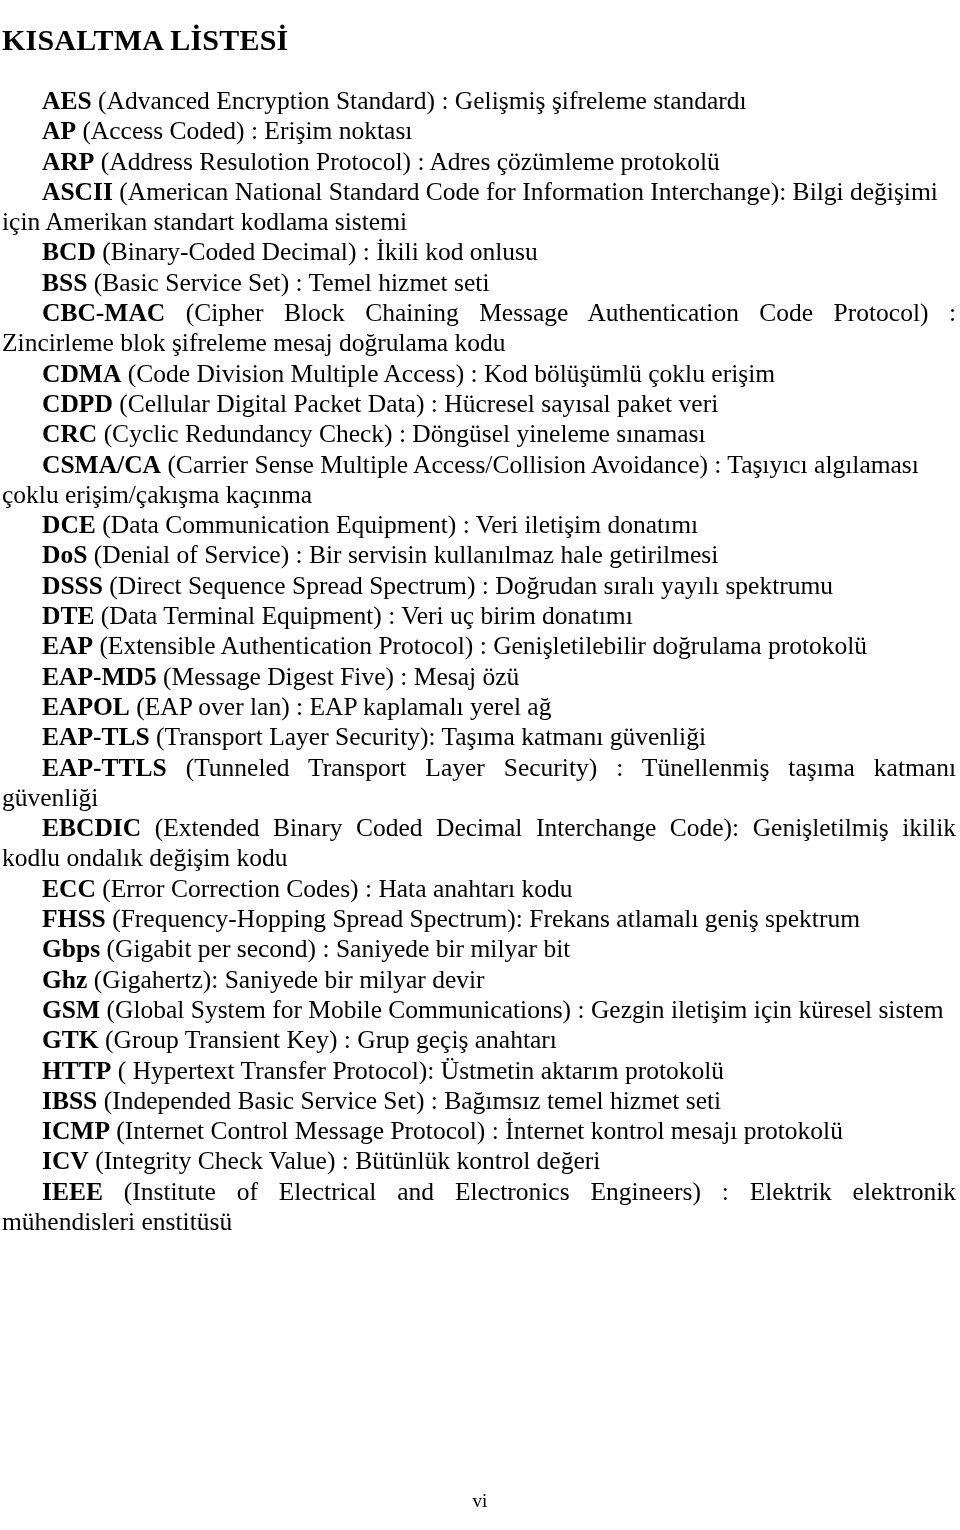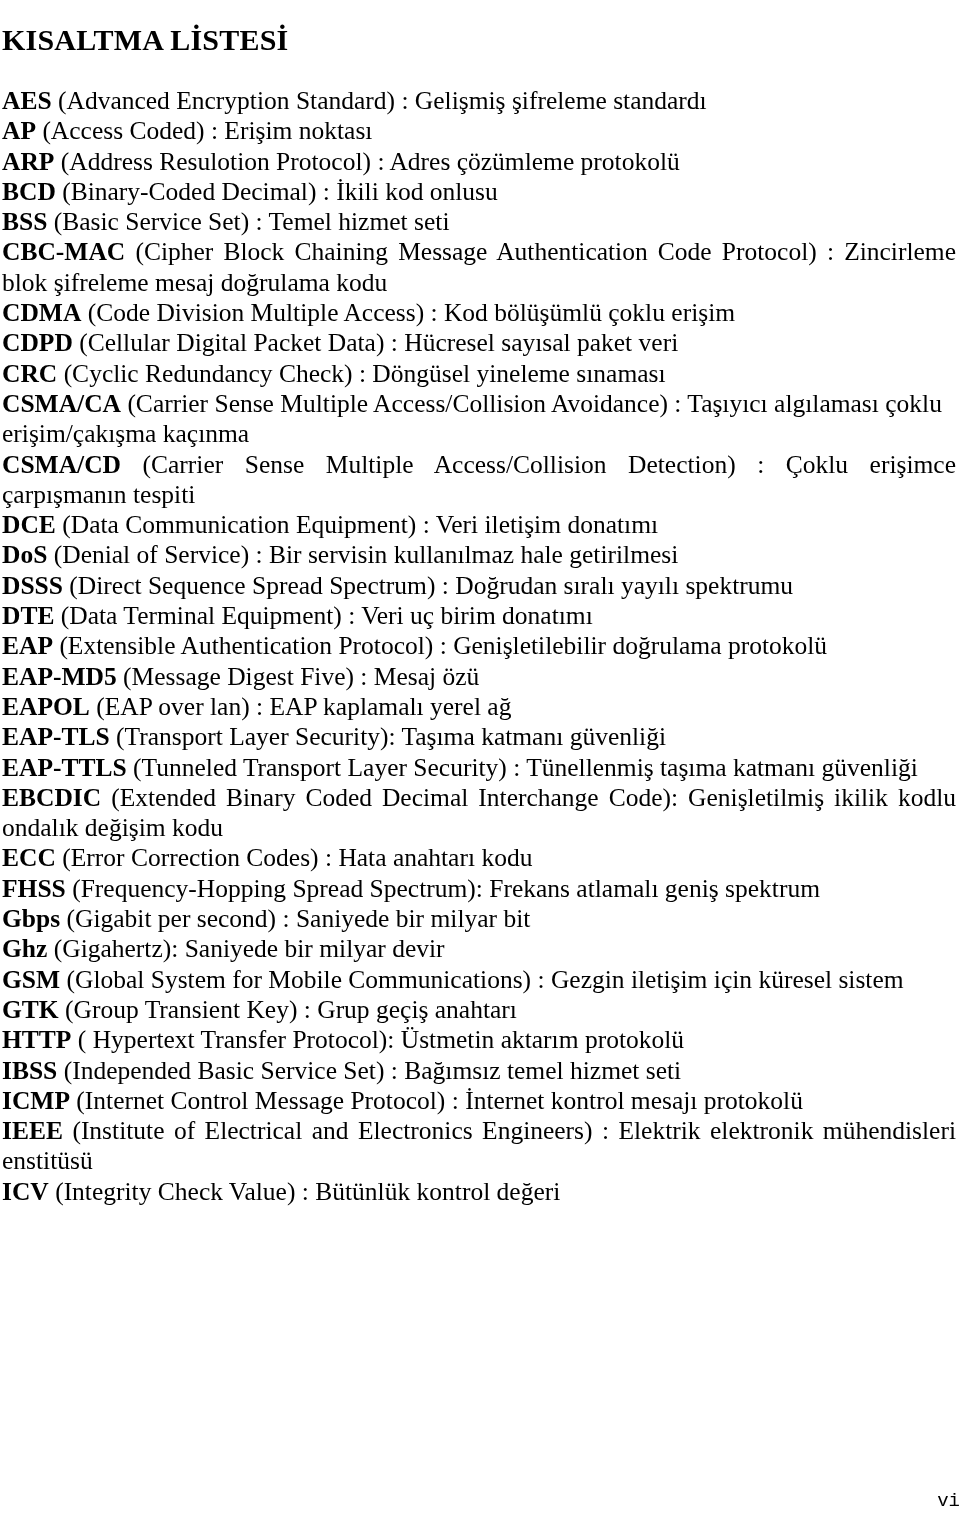--- a/index.html
+++ b/index.html
@@ -48,70 +48,70 @@
     word-spacing: normal;
     hyphens: none;
   }
   
   .entry.justify {
     text-align: justify;
     text-align-last: left;
   }
   .abbr {
     font-weight: bold;
+    margin-left: 40px;
   }
   .page-number {
     position: absolute;
     left: 0;
     right: 0;
     top: 1490px;
-    text-align: right;
+    text-align: center;
     font-size: 19px;
     line-height: 22px;
-    font-family: Liberation Mono, monospace;
   }
 </style>
 </head>
 <body>
 
 <div class="page">
 
   <h1 class="page-title">KISALTMA LİSTESİ</h1>
 
   <div class="body-block">
 
   <p class="entry"><span class="abbr">AES</span><span class="def"> (Advanced Encryption Standard) : Gelişmiş şifreleme standardı</span></p>
       <p class="entry"><span class="abbr">AP</span><span class="def"> (Access Coded) : Erişim noktası</span></p>
       <p class="entry"><span class="abbr">ARP</span><span class="def"> (Address Resulotion Protocol) : Adres çözümleme protokolü</span></p>
+      <p class="entry"><span class="abbr">ASCII</span><span class="def"> (American National Standard Code for Information Interchange): Bilgi değişimi için Amerikan standart kodlama sistemi</span></p>
       <p class="entry"><span class="abbr">BCD</span><span class="def"> (Binary-Coded Decimal) : İkili kod onlusu</span></p>
       <p class="entry"><span class="abbr">BSS</span><span class="def"> (Basic Service Set) : Temel hizmet seti</span></p>
       <p class="entry justify"><span class="abbr">CBC-MAC</span><span class="def"> (Cipher Block Chaining Message Authentication Code Protocol) : Zincirleme blok şifreleme mesaj doğrulama kodu</span></p>
       <p class="entry"><span class="abbr">CDMA</span><span class="def"> (Code Division Multiple Access) : Kod bölüşümlü çoklu erişim</span></p>
       <p class="entry"><span class="abbr">CDPD</span><span class="def"> (Cellular Digital Packet Data) : Hücresel sayısal paket veri</span></p>
       <p class="entry"><span class="abbr">CRC</span><span class="def"> (Cyclic Redundancy Check) : Döngüsel yineleme sınaması</span></p>
       <p class="entry"><span class="abbr">CSMA/CA</span><span class="def"> (Carrier Sense Multiple Access/Collision Avoidance) : Taşıyıcı algılaması çoklu erişim/çakışma kaçınma</span></p>
-      <p class="entry justify"><span class="abbr">CSMA/CD</span><span class="def"> (Carrier Sense Multiple Access/Collision Detection) : Çoklu erişimce çarpışmanın tespiti</span></p>
       <p class="entry"><span class="abbr">DCE</span><span class="def"> (Data Communication Equipment) : Veri iletişim donatımı</span></p>
       <p class="entry"><span class="abbr">DoS</span><span class="def"> (Denial of Service) : Bir servisin kullanılmaz hale getirilmesi</span></p>
       <p class="entry"><span class="abbr">DSSS</span><span class="def"> (Direct Sequence Spread Spectrum) : Doğrudan sıralı yayılı spektrumu</span></p>
       <p class="entry"><span class="abbr">DTE</span><span class="def"> (Data Terminal Equipment) : Veri uç birim donatımı</span></p>
       <p class="entry"><span class="abbr">EAP</span><span class="def"> (Extensible Authentication Protocol) : Genişletilebilir doğrulama protokolü</span></p>
       <p class="entry"><span class="abbr">EAP-MD5</span><span class="def"> (Message Digest Five)  : Mesaj özü</span></p>
       <p class="entry"><span class="abbr">EAPOL</span><span class="def"> (EAP over lan) : EAP kaplamalı yerel ağ</span></p>
       <p class="entry"><span class="abbr">EAP-TLS</span><span class="def"> (Transport Layer Security): Taşıma katmanı güvenliği</span></p>
       <p class="entry justify"><span class="abbr">EAP-TTLS</span><span class="def"> (Tunneled Transport Layer Security) : Tünellenmiş taşıma katmanı güvenliği</span></p>
       <p class="entry justify"><span class="abbr">EBCDIC</span><span class="def"> (Extended Binary Coded Decimal Interchange Code): Genişletilmiş ikilik kodlu ondalık değişim kodu</span></p>
       <p class="entry"><span class="abbr">ECC</span><span class="def"> (Error Correction Codes) : Hata anahtarı kodu</span></p>
       <p class="entry"><span class="abbr">FHSS</span><span class="def"> (Frequency-Hopping Spread Spectrum): Frekans atlamalı geniş spektrum</span></p>
       <p class="entry"><span class="abbr">Gbps</span><span class="def"> (Gigabit per second) : Saniyede bir milyar bit</span></p>
       <p class="entry"><span class="abbr">Ghz</span><span class="def"> (Gigahertz): Saniyede bir milyar devir</span></p>
       <p class="entry"><span class="abbr">GSM</span><span class="def"> (Global System for Mobile Communications) : Gezgin iletişim için küresel sistem</span></p>
       <p class="entry"><span class="abbr">GTK</span><span class="def"> (Group Transient Key) : Grup geçiş anahtarı</span></p>
       <p class="entry"><span class="abbr">HTTP</span><span class="def"> ( Hypertext Transfer Protocol): Üstmetin aktarım protokolü</span></p>
       <p class="entry"><span class="abbr">IBSS</span><span class="def"> (Independed Basic Service Set) : Bağımsız temel hizmet seti</span></p>
       <p class="entry"><span class="abbr">ICMP</span><span class="def"> (Internet Control Message Protocol) : İnternet kontrol mesajı protokolü</span></p>
+      <p class="entry"><span class="abbr">ICV</span><span class="def"> (Integrity Check Value) : Bütünlük kontrol değeri</span></p>
       <p class="entry justify"><span class="abbr">IEEE</span><span class="def"> (Institute of Electrical and Electronics Engineers) : Elektrik elektronik mühendisleri enstitüsü</span></p>
-      <p class="entry"><span class="abbr">ICV</span><span class="def"> (Integrity Check Value) : Bütünlük kontrol değeri</span></p>
     </div>
 
   <div class="page-number">vi</div>
 
 </div>
 
 </body></html>

